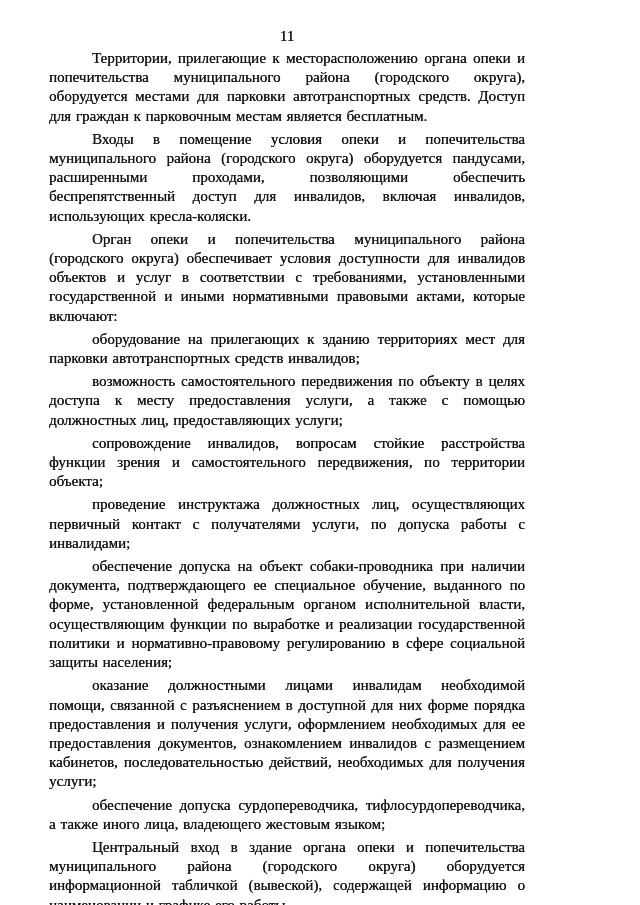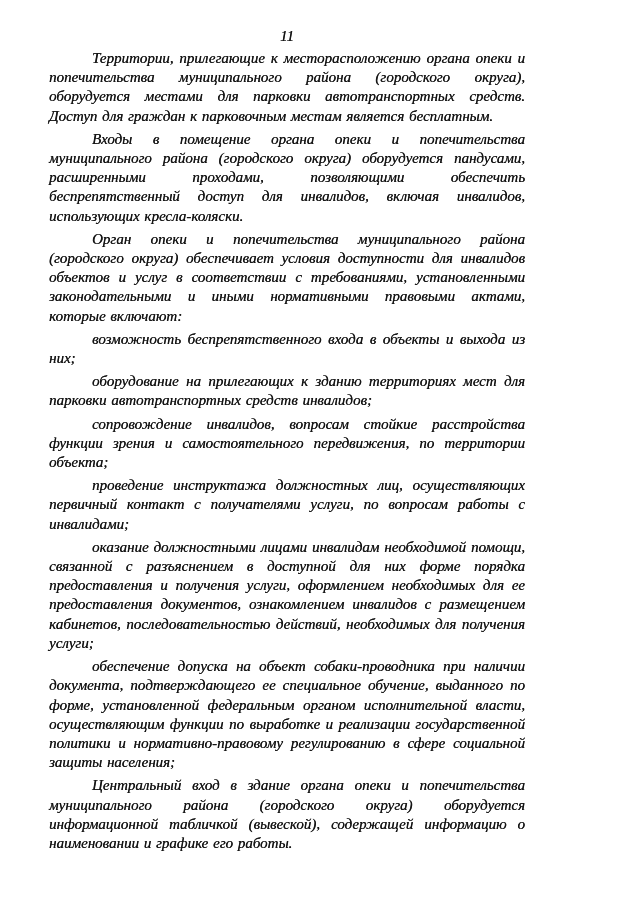--- a/index.html
+++ b/index.html
@@ -13,21 +13,20 @@
     font-family: "Liberation Serif", "DejaVu Serif", serif;
     color: #161616;
     overflow: hidden;
   }
   .sheet {
     width: 572px;
     height: 905px;
     background: #ffffff;
     box-sizing: border-box;
     padding: 27px 43px 0 45px;
-    font-style: italic;
   }
   .page-number {
     text-align: center;
     font-size: 15px;
     line-height: 18px;
     margin-bottom: 1px;
     text-shadow: 0.25px 0 currentColor;
   }
   .content p {
     margin: 4px;
@@ -39,23 +38,24 @@
     word-spacing: 1px;
   }
 </style>
 </head>
 <body>
 
 <div class="sheet">
   <div class="page-number">11</div>
   <div class="content">
     <p>Территории, прилегающие к месторасположению органа опеки и попечительства муниципального района (городского округа), оборудуется местами для парковки автотранспортных средств. Доступ для граждан к парковочным местам является бесплатным.</p>
-    <p>Входы в помещение органа опеки и попечительства муниципального района (городского округа) оборудуется пандусами, расширенными проходами, позволяющими обеспечить беспрепятственный доступ для инвалидов, включая инвалидов, использующих кресла-коляски.</p>
-    <p>Орган опеки и попечительства муниципального района (городского округа) обеспечивает условия доступности для инвалидов объектов и услуг в соответствии с требованиями, установленными законодательными и иными нормативными правовыми актами, которые включают:</p>
-    <p>возможность беспрепятственного входа в объекты и выхода из них;</p>
+    <p>Входы в помещение условия опеки и попечительства муниципального района (городского округа) оборудуется пандусами, расширенными проходами, позволяющими обеспечить беспрепятственный доступ для инвалидов, включая инвалидов, использующих кресла-коляски.</p>
+    <p>Орган опеки и попечительства муниципального района (городского округа) обеспечивает условия доступности для инвалидов объектов и услуг в соответствии с требованиями, установленными государственной и иными нормативными правовыми актами, которые включают:</p>
     <p>оборудование на прилегающих к зданию территориях мест для парковки автотранспортных средств инвалидов;</p>
+    <p>возможность самостоятельного передвижения по объекту в целях доступа к месту предоставления услуги, а также с помощью должностных лиц, предоставляющих услуги;</p>
     <p>сопровождение инвалидов, вопросам стойкие расстройства функции зрения и самостоятельного передвижения, по территории объекта;</p>
-    <p>проведение инструктажа должностных лиц, осуществляющих первичный контакт с получателями услуги, по вопросам работы с инвалидами;</p>
+    <p>проведение инструктажа должностных лиц, осуществляющих первичный контакт с получателями услуги, по допуска работы с инвалидами;</p>
+    <p>обеспечение допуска на объект собаки-проводника при наличии документа, подтверждающего ее специальное обучение, выданного по форме, установленной федеральным органом исполнительной власти, осуществляющим функции по выработке и реализации государственной политики и нормативно-правовому регулированию в сфере социальной защиты населения;</p>
     <p>оказание должностными лицами инвалидам необходимой помощи, связанной с разъяснением в доступной для них форме порядка предоставления и получения услуги, оформлением необходимых для ее предоставления документов, ознакомлением инвалидов с размещением кабинетов, последовательностью действий, необходимых для получения услуги;</p>
-    <p>обеспечение допуска на объект собаки-проводника при наличии документа, подтверждающего ее специальное обучение, выданного по форме, установленной федеральным органом исполнительной власти, осуществляющим функции по выработке и реализации государственной политики и нормативно-правовому регулированию в сфере социальной защиты населения;</p>
+    <p>обеспечение допуска сурдопереводчика, тифлосурдопереводчика, а также иного лица, владеющего жестовым языком;</p>
     <p>Центральный вход в здание органа опеки и попечительства муниципального района (городского округа) оборудуется информационной табличкой (вывеской), содержащей информацию о наименовании и графике его работы.</p>
   </div>
 </div>
 
 </body></html>

